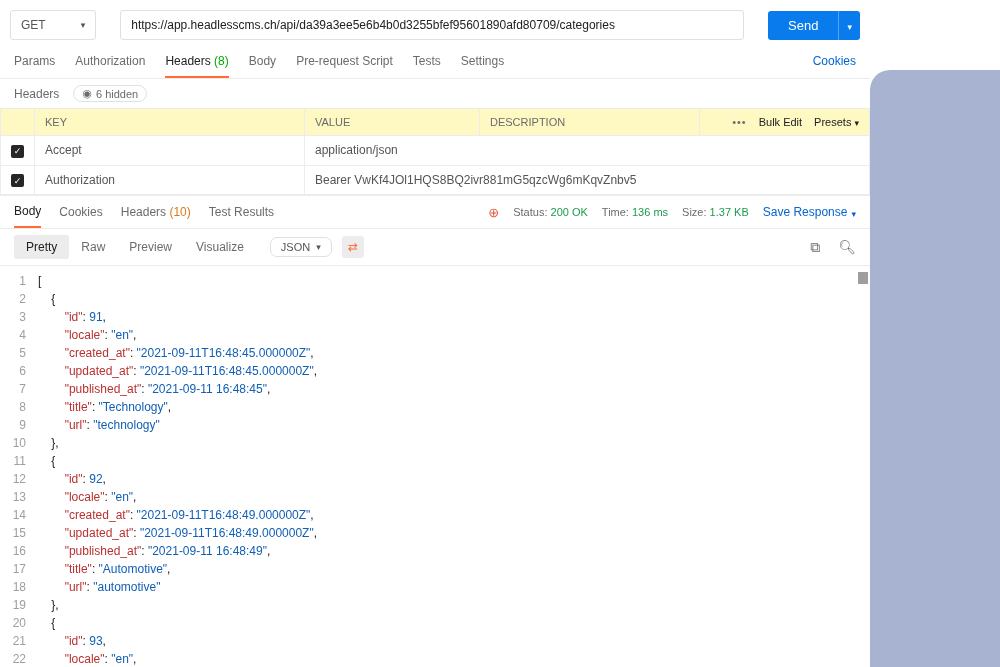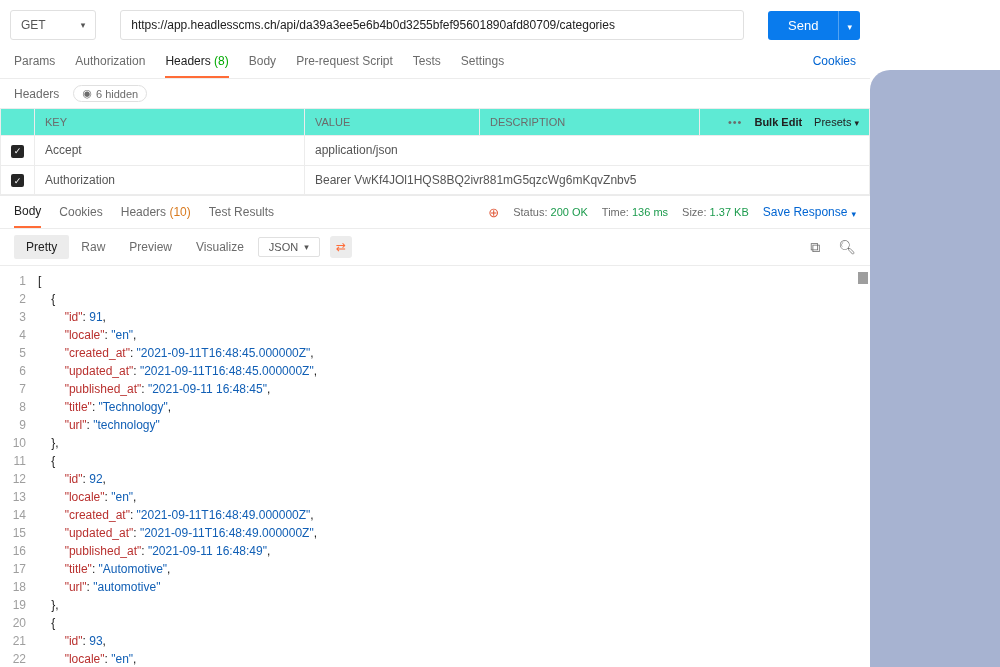--- a/index.html
+++ b/index.html
@@ -15,39 +15,39 @@
 .send-caret{background:#097bed;color:#fff;border:none;border-left:1px solid rgba(255,255,255,.3);padding:7px 8px;border-top-right-radius:3px;border-bottom-right-radius:3px}
 .tabs{display:flex;gap:20px;padding:0 14px;border-bottom:1px solid #ececec;font-size:12px;color:#6b6b6b;position:relative}
 .tab{padding:8px 0;cursor:pointer}
 .tab.active{color:#212121;border-bottom:2px solid #ff6c37;font-weight:500}
 .tab .count{color:#0a0}
 .cookies-link{margin-left:auto;color:#0265d2;padding:8px 0}
 .subheader{display:flex;align-items:center;gap:14px;padding:6px 14px;color:#6b6b6b;font-size:12px}
 .hidden-pill{border:1px solid #e0e0e0;border-radius:10px;padding:1px 8px;display:flex;gap:4px;align-items:center;font-size:11px}
 .headers-table{width:100%;border-collapse:collapse;font-size:12px}
 .headers-table th,.headers-table td{text-align:left;padding:7px 10px;border:1px solid #ececec;color:#555;font-weight:400}
-.headers-table th{background:#5eead4;font-size:11px;color:#6b6b6b}
+.headers-table th{background:#fef9c3;font-size:11px;color:#6b6b6b}
 .th-key{width:270px}
 .th-desc{width:220px}
 .th-tools{width:170px;padding:0!important}
 .tools-wrap{display:flex;justify-content:flex-end;align-items:center;gap:12px;padding:4px 10px}
 .dots{letter-spacing:1px}
 .check-col{width:32px;text-align:center!important}
 .checkbox{width:13px;height:13px;background:#262626;border-radius:2px;display:inline-flex;align-items:center;justify-content:center;color:#fff;font-size:9px}
 .response-tabs{display:flex;gap:18px;padding:0 14px;border-top:1px solid #ebebeb;border-bottom:1px solid #ececec;font-size:12px;color:#6b6b6b;align-items:center}
 .response-tabs .tab.active{border-bottom:2px solid #ff6c37;color:#212121}
 .status-block{margin-left:auto;display:flex;gap:14px;align-items:center;font-size:11px;color:#6b6b6b;padding:7px 0}
 .globe{color:#e05a3b;font-size:13px}
 .status-ok{color:#1c9b4d}
 .status-val{color:#1c9b4d}
 .save-response{color:#0265d2;font-size:12px;display:flex;gap:4px;align-items:flex-end}
 .viewer-bar{display:flex;align-items:center;gap:0;padding:6px 14px;border-bottom:1px solid #ececec}
 .viewer-btn{padding:5px 12px;font-size:12px;color:#6b6b6b;background:#fff;border:none}
 .viewer-btn.active{background:#ececec;border-radius:2px;color:#212121}
-.format-select{display:flex;align-items:center;gap:6px;border:1px solid #e0e0e0;border-radius:2px;padding:3px 10px;font-size:11px;margin-left:2px;color:#555}
+.format-select{display:flex;align-items:center;gap:6px;border:1px solid #e0e0e0;border-radius:7px;padding:3px 10px;font-size:11px;margin-left:14px;color:#555}
 .wrap-btn{margin-left:10px;background:#ececec;border-radius:3px;padding:4px 6px}
 .viewer-tools{margin-left:auto;display:flex;gap:18px;color:#6b6b6b;font-size:14px}
 .code-area{display:flex;font-family:Menlo,Consolas,monospace;font-size:12px;line-height:1.5;position:relative}
 .gutter{text-align:right;color:#9e9e9e;padding:6px 8px 6px 0;user-select:none;width:38px}
 .gutter div{padding:0 4px}
 .code{padding:6px 0;white-space:pre}
 .k{color:#b9312f}
 .s{color:#115fb5}
 .n{color:#115fb5}
 .p{color:#212121}
@@ -93,21 +93,21 @@
   <table class="headers-table">
     <thead>
       <tr>
         <th class="check-col"></th>
         <th class="th-key">KEY</th>
         <th>VALUE</th>
         <th class="th-desc">DESCRIPTION</th>
         <th class="th-tools">
           <div class="tools-wrap">
             <span class="dots">•••</span>
-            <span style="color:#212121;font-weight:700">Bulk Edit</span>
+            <span style="color:#212121;font-weight:400">Bulk Edit</span>
             <span style="color:#212121;font-weight:500"><span>Presets</span> <span class="caret-down">▾</span></span>
           </div>
         </th>
       </tr>
     </thead>
     <tbody id="headers-body">
         <tr>
           <td class="check-col"><span class="checkbox">✓</span></td>
           <td>Accept</td>
           <td colspan="3">application/json</td>

